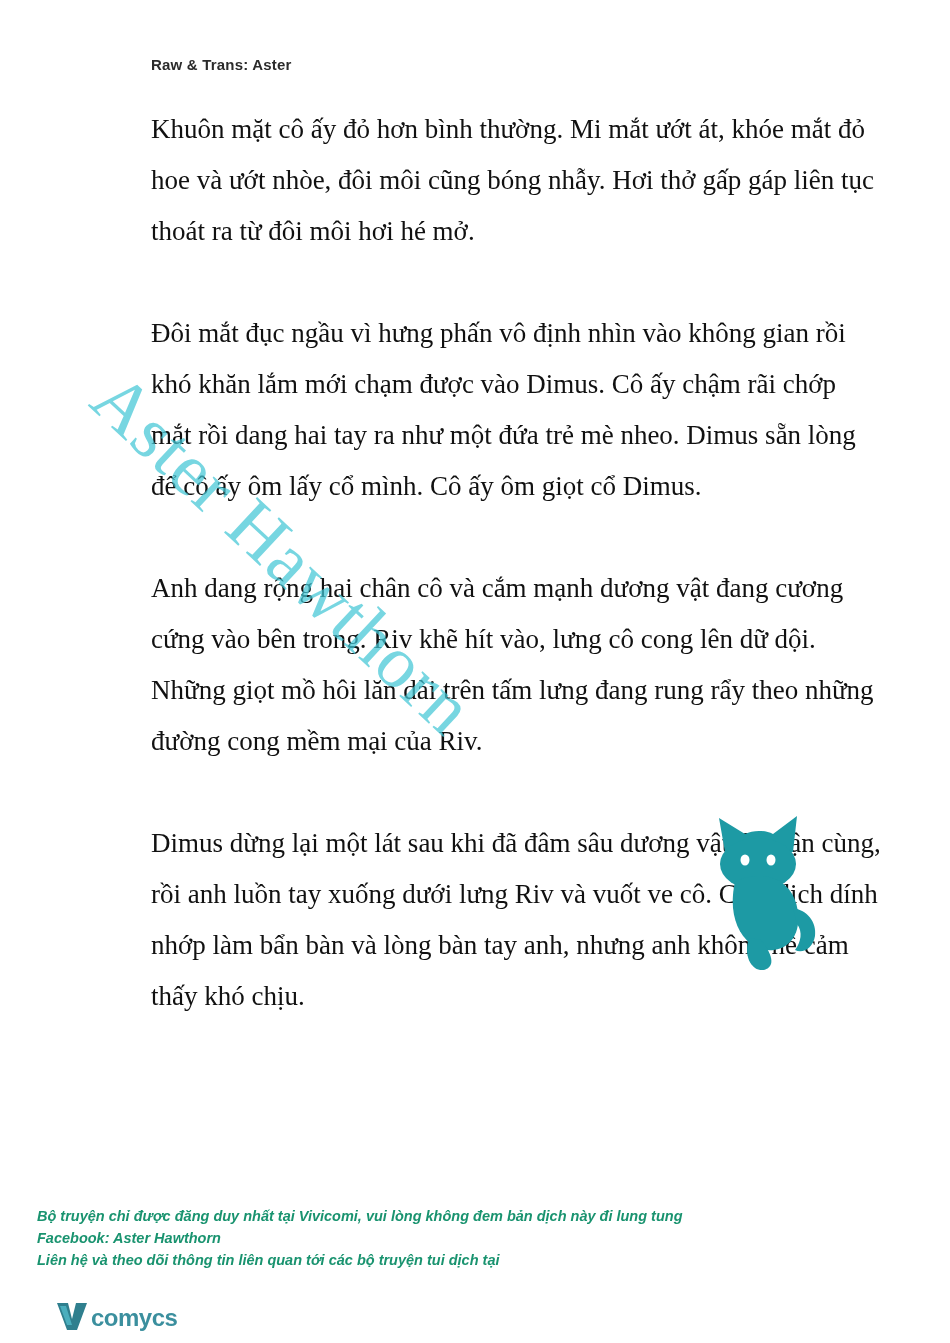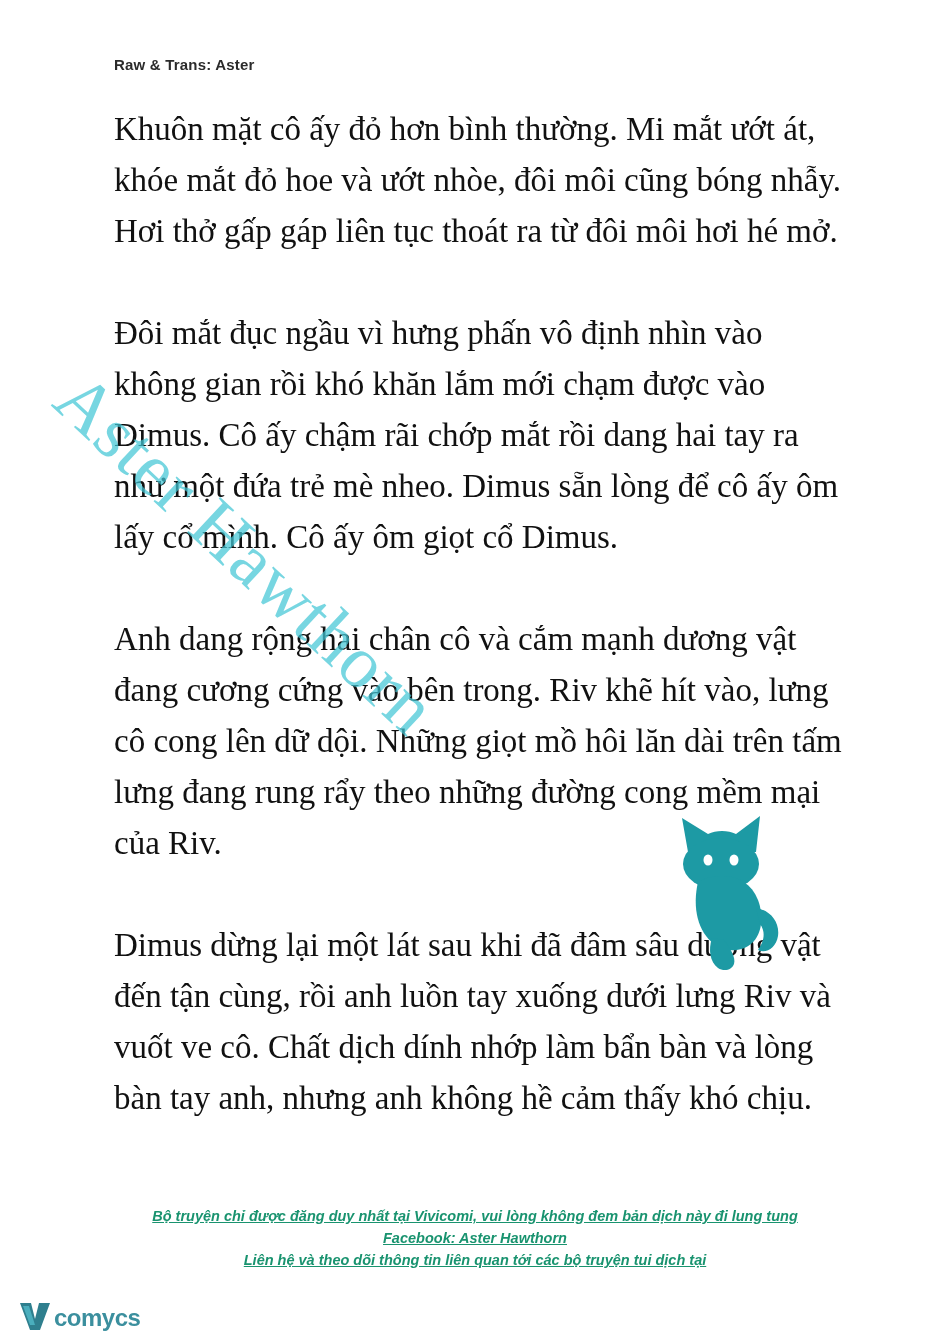--- a/index.html
+++ b/index.html
@@ -12,40 +12,41 @@
     height: 1343px;
     position: relative;
     overflow: hidden;
     font-family: "Liberation Serif", serif;
   }
 
   .page {
     position: absolute;
     inset: 0;
     background: #ffffff;
+    margin-left: 37px;
   }
 
   .header-label {
     position: absolute;
     top: 56px;
     left: 114px;
     font-family: "Liberation Sans", sans-serif;
     font-size: 15px;
     font-weight: 700;
     color: #2b2b2b;
     letter-spacing: 0.2px;
   }
 
   .body-text {
     position: absolute;
     top: 104px;
     left: 114px;
     width: 730px;
     font-family: "Liberation Serif", serif;
-    font-size: 33px;
+    font-size: 27px;
     line-height: 51px;
     color: #111111;
   }
 
   .para {
     margin: 0 0 51px 0;
     text-align: left;
   }
   .para:last-child { margin-bottom: 0; }
 
@@ -81,28 +82,26 @@
     height: 160px;
     z-index: 6;
     pointer-events: none;
   }
 
   .footer-note {
     position: absolute;
     left: 0;
     right: 0;
     top: 1205px;
-    text-align: center;
     font-family: "Liberation Sans", sans-serif;
     font-size: 14.5px;
     font-weight: 700;
     font-style: italic;
     color: #19936f;
     line-height: 22px;
-    text-decoration: underline;
   }
   .footer-note div { white-space: nowrap; }
 
   .brand-logo {
     position: absolute;
     left: 18px;
     bottom: 10px;
     height: 44px;
     display: flex;
     align-items: flex-end;

